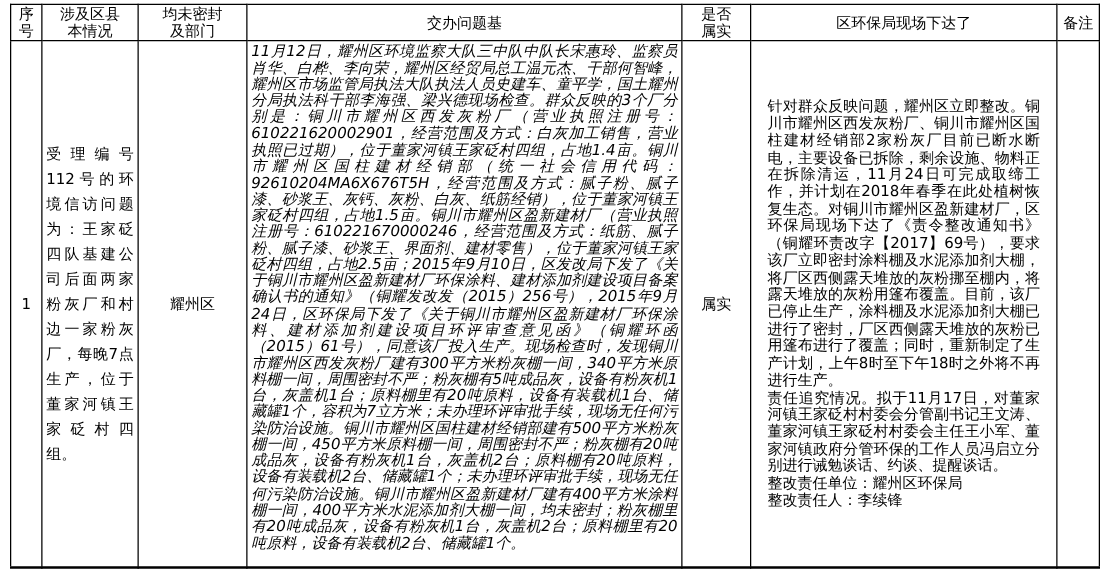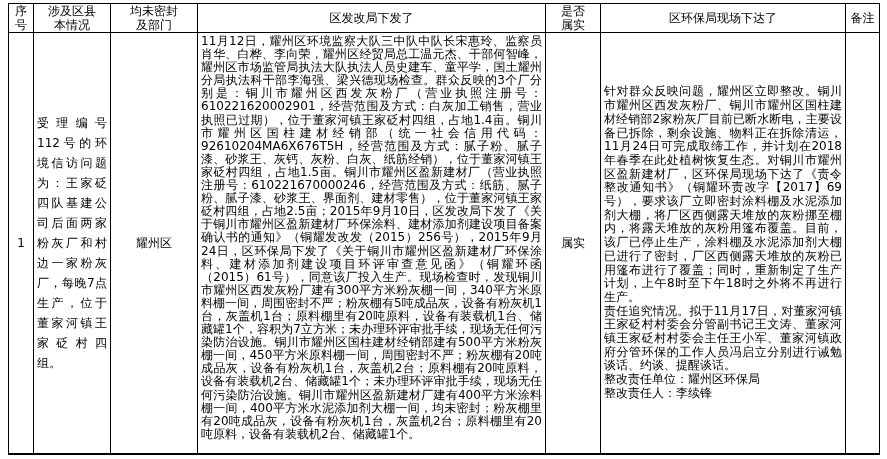--- a/index.html
+++ b/index.html
@@ -43,23 +43,24 @@
   td.c-issue{
     padding:0 3px;
     text-align:justify;
     line-height:20px;
   }
   td.c-invest{
     vertical-align:top;
     padding:2px 3px 0 3px;
     text-align:justify;
     line-height:13.1px;
+    font-style:italic;
   }
   td.c-handling{
-    padding:0 3px;
+    padding:0 13px;
     text-align:justify;
     white-space:pre-line;
     line-height:13.7px;
   }
 </style>
 </head>
 <body>
 
 <table class="report">
   <colgroup>
@@ -72,21 +73,21 @@
     <col style="width:34px">
   </colgroup>
   <thead>
     <tr>
       <th>序
 号</th>
       <th>涉及区县
 本情况</th>
       <th>均未密封
 及部门</th>
-      <th>区发改局下发了</th>
+      <th>交办问题基</th>
       <th>是否
 属实</th>
       <th>区环保局现场下达了</th>
       <th>备注</th>
     </tr>
   </thead>
   <tbody>
     <tr>
       <td class="c-center">1</td>
       <td class="c-issue">受理编号112号的环境信访问题为：王家砭四队基建公司后面两家粉灰厂和村边一家粉灰厂，每晚7点生产，位于董家河镇王家砭村四组。</td>

